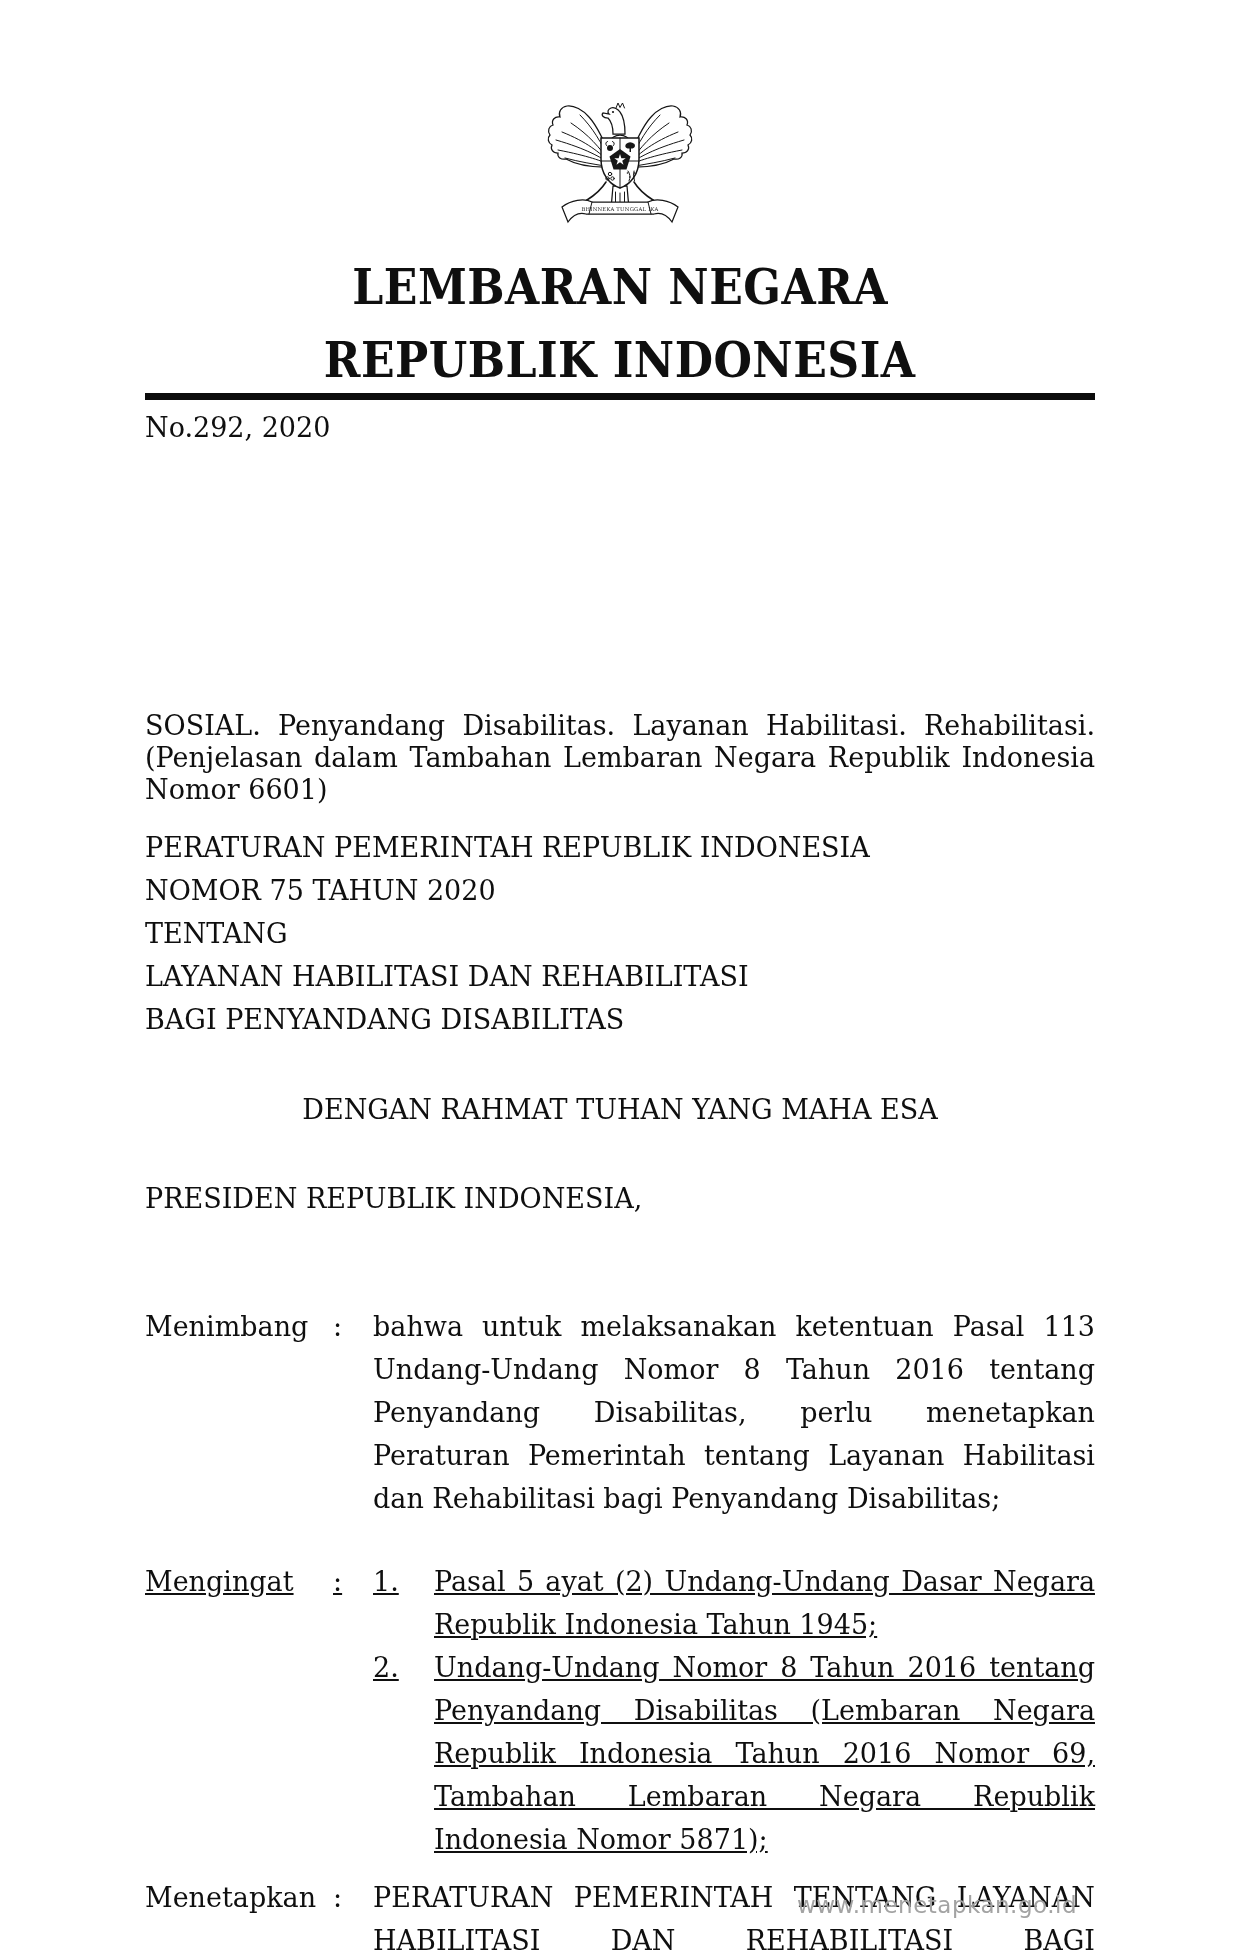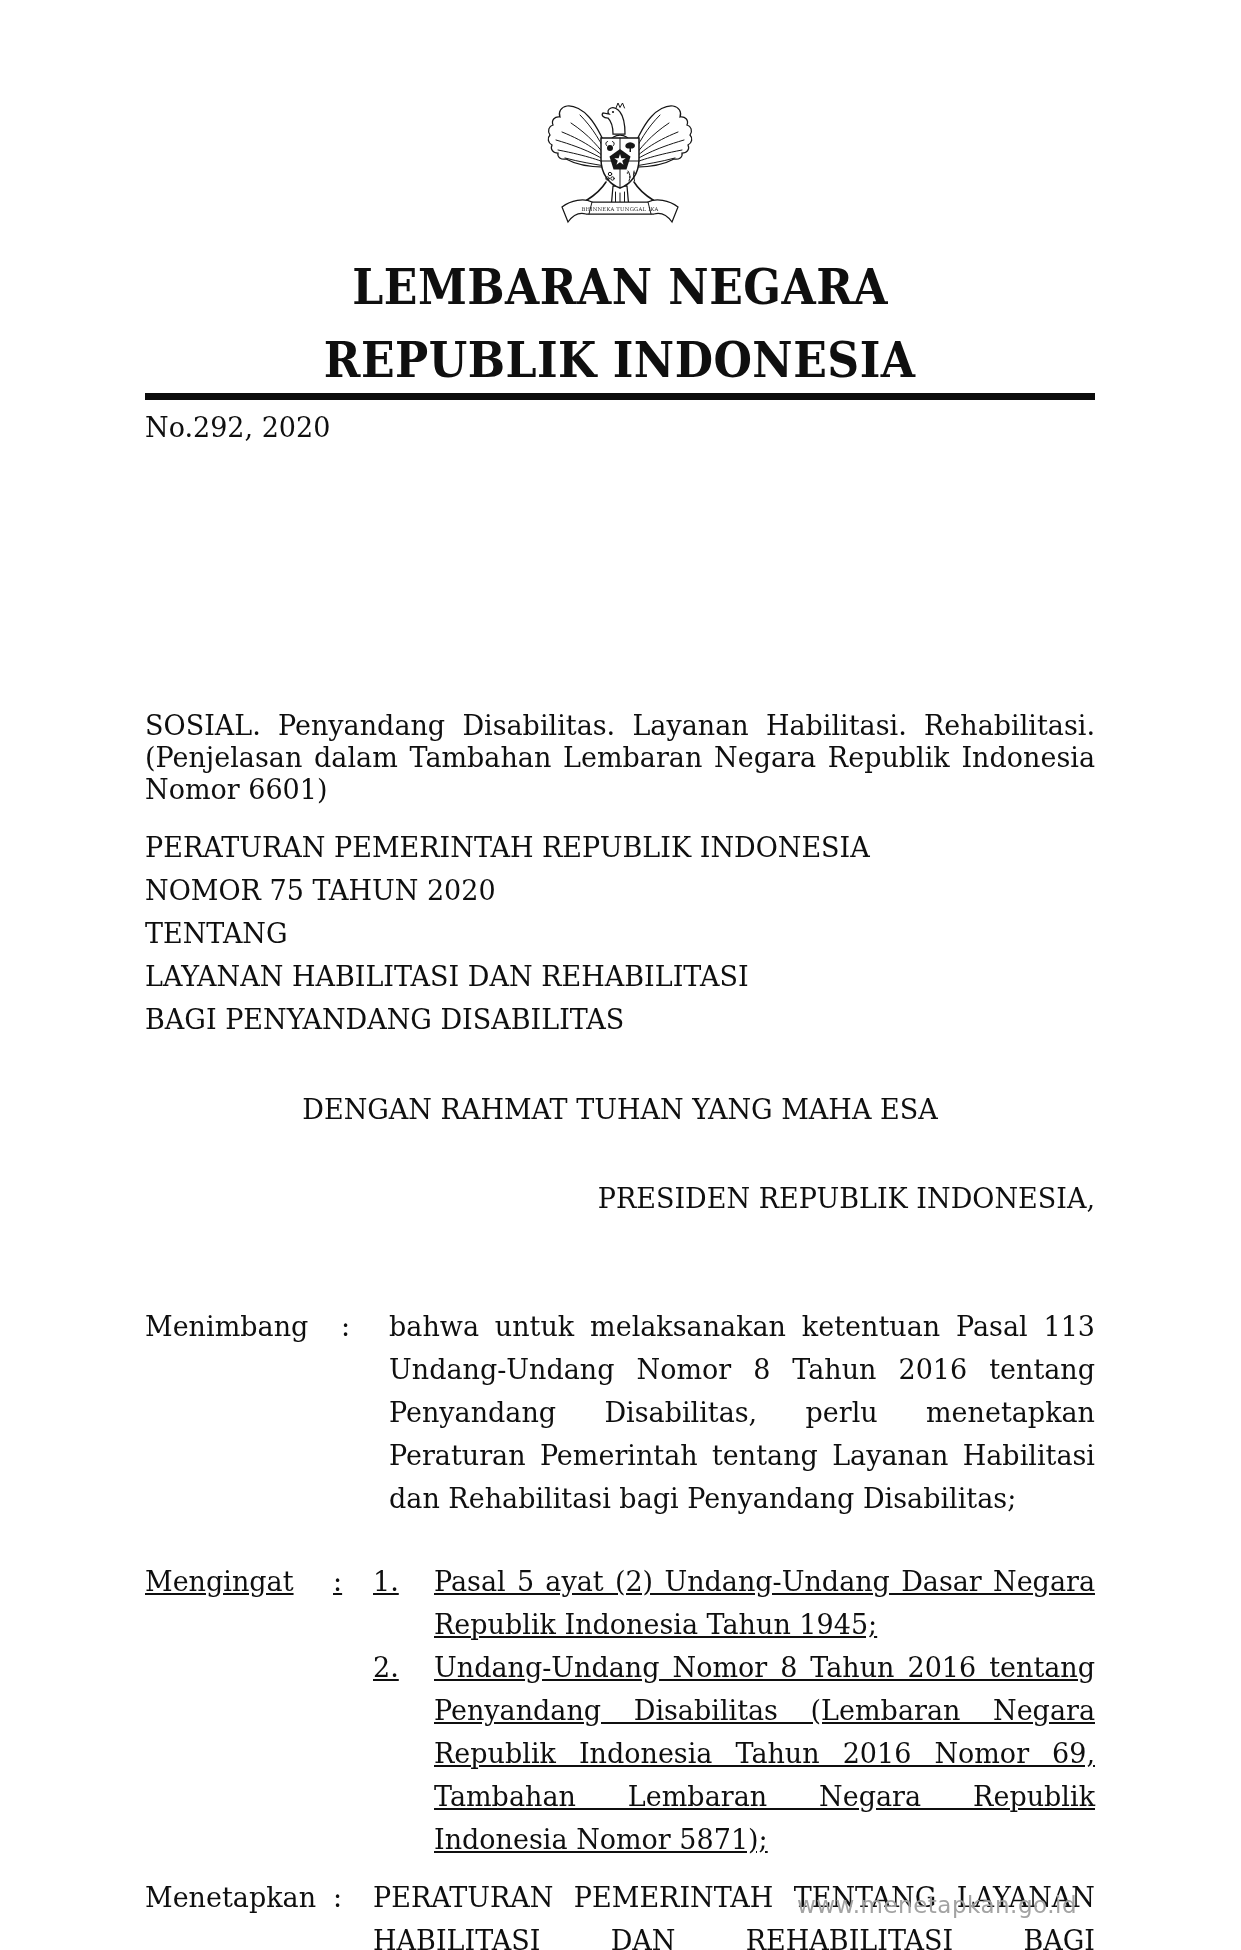--- a/index.html
+++ b/index.html
@@ -34,24 +34,24 @@
     letter-spacing: 0.5px;
   }
   .rule { height: 7px; background: #0c0c0c; margin-top: 1px; }
   
   .header-row { display: flex; margin-top: 12px; font-size: 27px; line-height: 32px; flex-direction: column; }
   .doc-number { width: 298px; flex: 0 0 298px; }
   .doc-subject { flex: 1; text-align: justify; }
   
   .title-block { margin-top: 20px; font-size: 27px; line-height: 43px; }
   .invocation { margin-top: 47px; text-align: center; font-size: 27px; line-height: 43px; }
-  .authority  { margin-top: 46px; text-align: right; font-size: 27px; line-height: 43px; }
+  .authority  { margin-top: 46px; text-align: left; font-size: 27px; line-height: 43px; }
   
   .clause-row { display: flex; font-size: 27px; line-height: 43px; }
-  .clause-considering { margin-top: 85px; gap: 8px; }
+  .clause-considering { margin-top: 85px; }
   .clause-recalling   { margin-top: 40px; text-decoration: underline; }
   .clause-enacting    { margin-top: 15px; }
   .clause-label { width: 188px; flex: 0 0 188px; }
   .clause-sep   { width: 40px; flex: 0 0 40px; }
   .clause-text  { flex: 1; text-align: justify; hyphens: none; }
   .clause-items { flex: 1; }
   .item-row { display: flex; }
   .item-num { width: 61px; flex: 0 0 61px; }
   .item-text { flex: 1; text-align: justify; hyphens: none; }
   .decide-heading { margin-top: 48px; text-align: center; font-size: 27px; line-height: 43px; }

